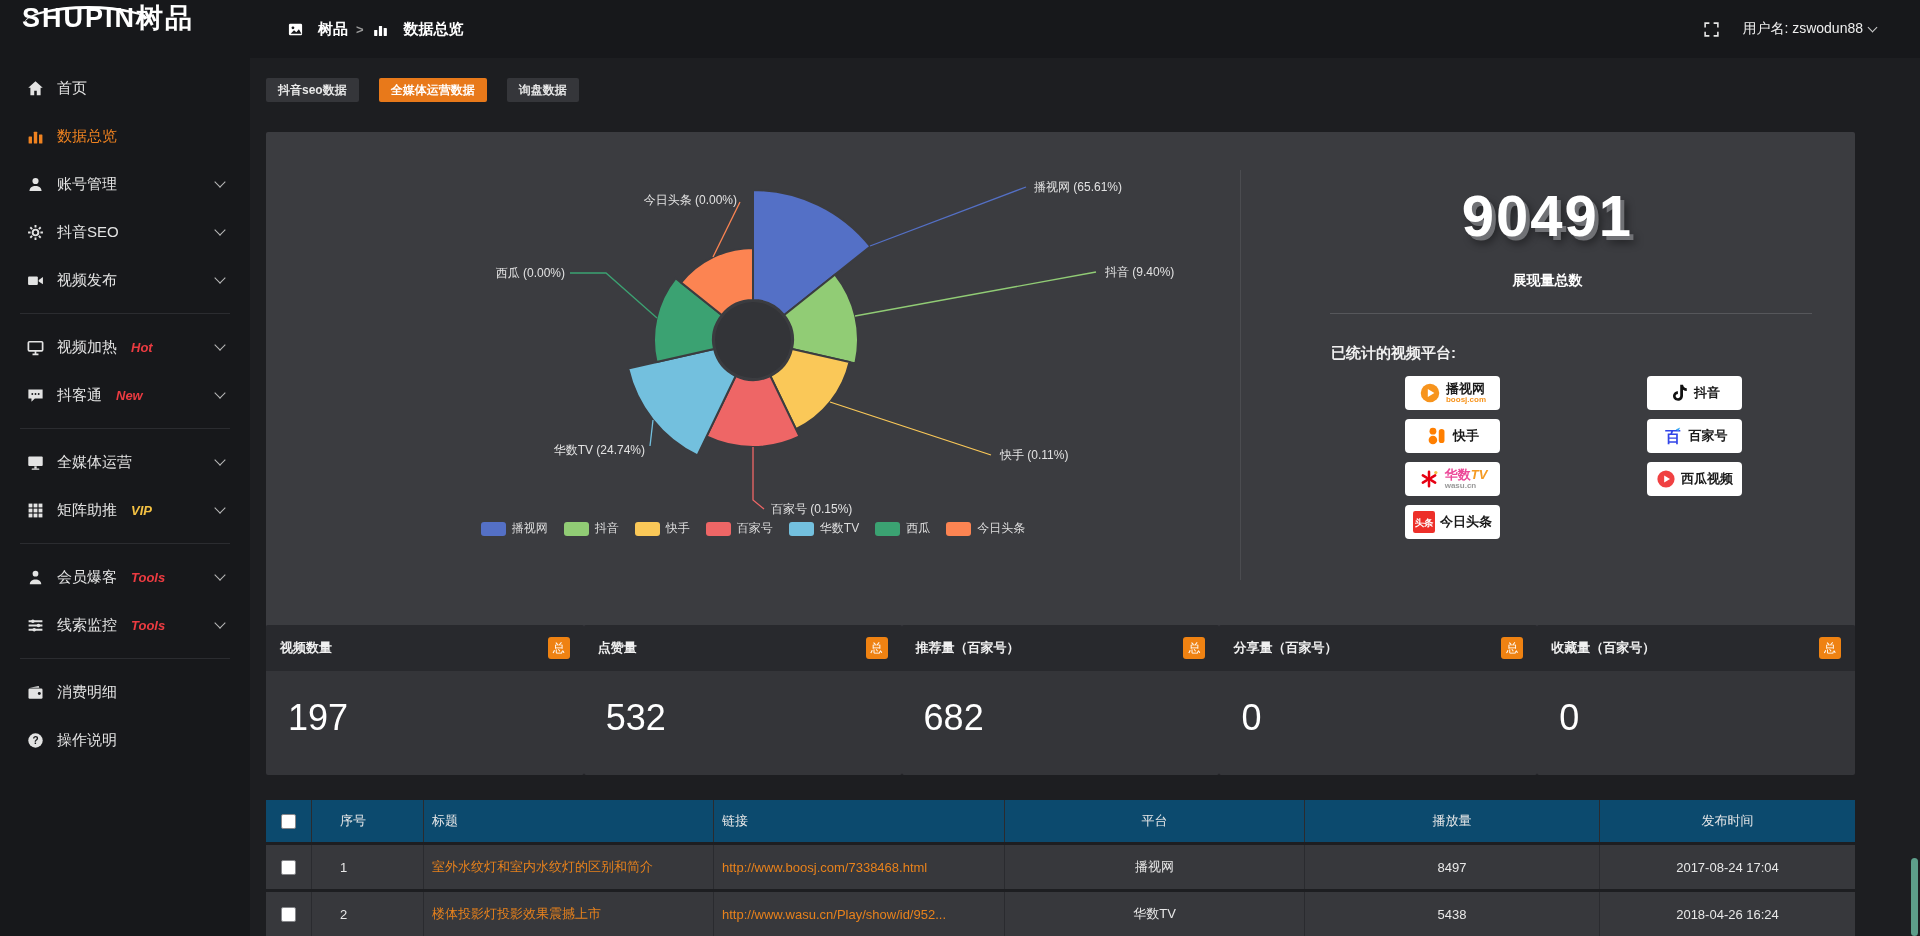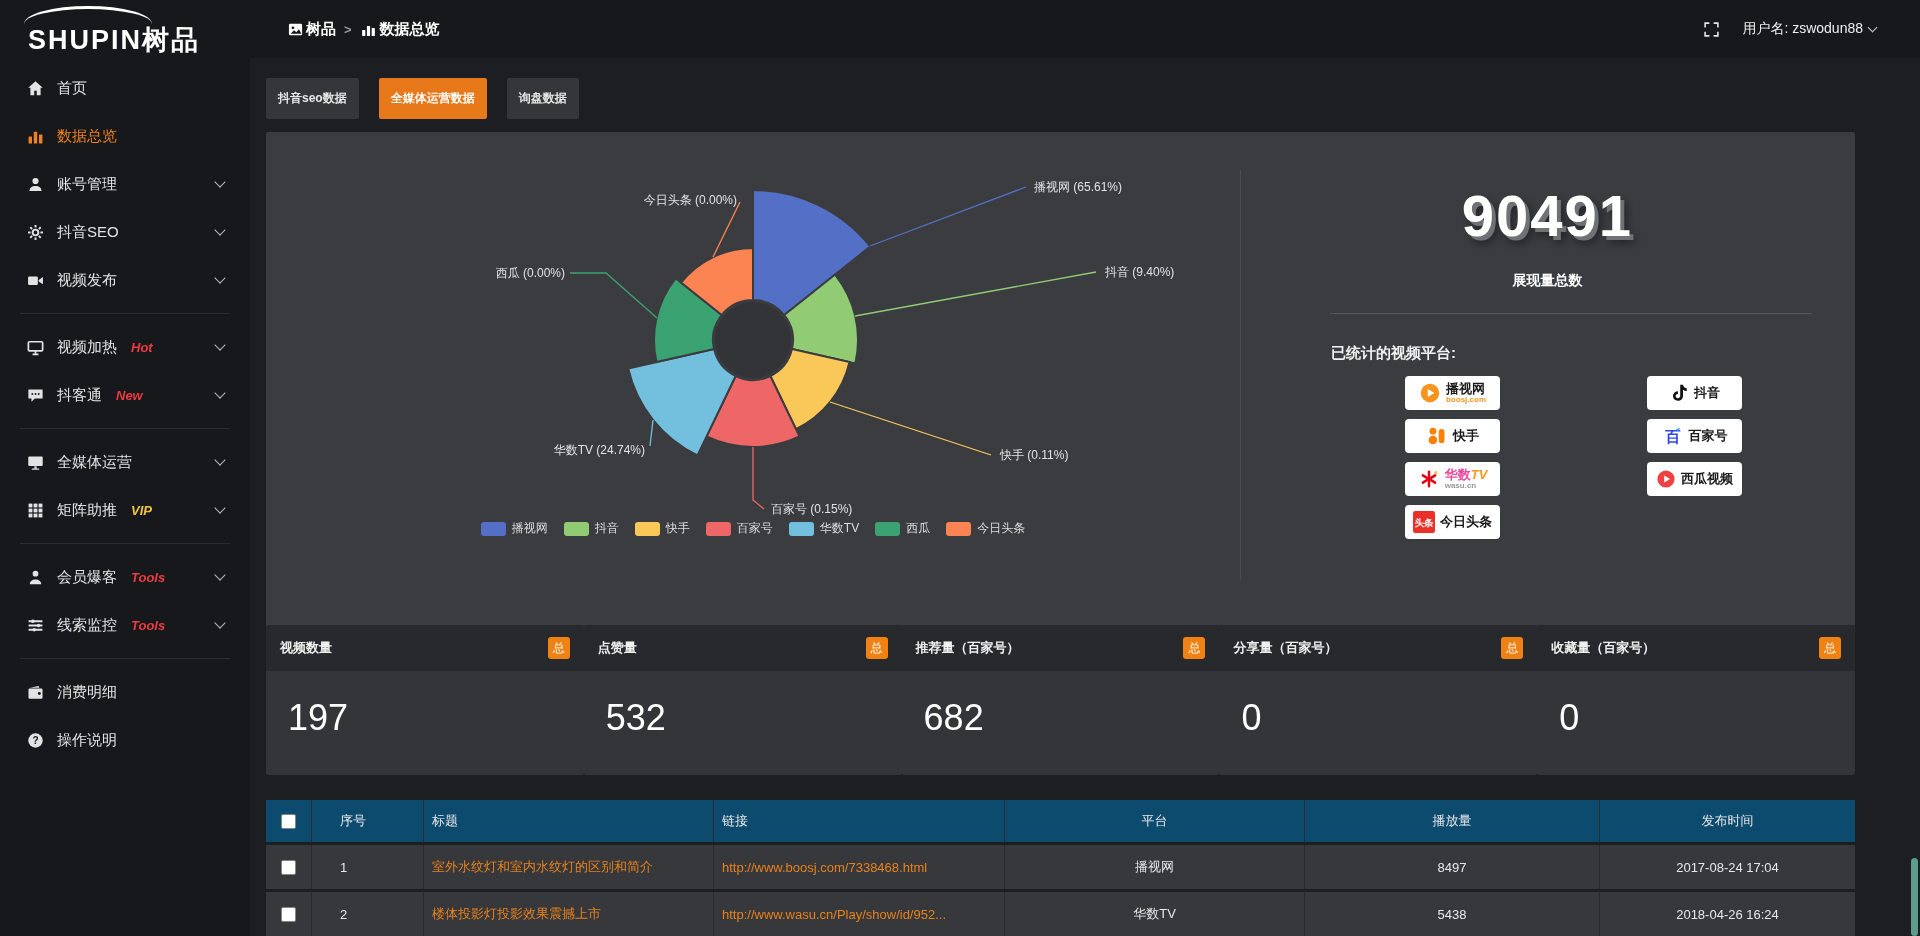--- a/index.html
+++ b/index.html
@@ -2,26 +2,26 @@
 <html><head>
 <meta charset="utf-8">
 <style>
   * { margin:0; padding:0; box-sizing:border-box; }
   html,body { width:1920px; height:936px; overflow:hidden; background:#1d1e21;
     font-family:"Liberation Sans","DejaVu Sans",sans-serif; color:#e6e6e6; }
 
   
   .topbar { position:absolute; left:0; top:0; width:1920px; height:58px; background:#17181b;
     display:flex; align-items:center; z-index:5; }
-  .logo-zone { width:250px; height:58px; display:flex; align-items:flex-end; padding-left:28px; position:relative; }
+  .logo-zone { width:250px; height:58px; display:flex; align-items:flex-start; padding-left:22px; position:relative; }
   .logo-text { font-size:27px; font-weight:bold; color:#fff; letter-spacing:2px; white-space:nowrap; }
   .logo-arc { position:absolute; left:24px; top:6px; width:128px; height:18px;
     border-top:3px solid #fff; border-radius:50% 50% 0 0 / 100% 100% 0 0; }
   .crumbs { display:flex; align-items:center; gap:8px; margin-left:36px; font-size:15px; font-weight:bold; color:#fff; }
-  .crumb { display:flex; align-items:center; gap:2px; cursor:pointer; }
+  .crumb { display:flex; align-items:center; gap:14px; cursor:pointer; }
   .crumb-sep { color:#9a9a9a; font-size:13px; }
   .topbar-right { margin-left:auto; display:flex; align-items:center; gap:22px; padding-right:44px; }
   .username { font-size:14px; color:#eee; display:flex; align-items:center; gap:6px; cursor:pointer; }
   .caret { width:7px; height:7px; border-right:1.5px solid #ccc; border-bottom:1.5px solid #ccc;
     transform:rotate(45deg); margin-top:-4px; }
 
   
   .sidebar { position:absolute; left:0; top:58px; width:250px; bottom:0; background:#17181b; padding-top:6px; }
   .side-item { height:48px; display:flex; align-items:center; padding:0 26px; cursor:pointer; color:#e3e3e3; }
   .side-item .lbl { font-size:15px; margin-left:13px; }
@@ -33,21 +33,21 @@
   .side-divider { height:1px; background:#2b2c30; margin:9px 20px; }
 
   .icn { display:inline-flex; width:18px; height:18px; align-items:center; justify-content:center; flex:none; }
   .icn svg { width:17px; height:17px; }
 
   
   .main { position:absolute; left:266px; top:58px; width:1589px; }
   .topline { position:absolute; left:266px; top:57px; width:1589px; height:1px; background:#2c2d31; }
 
   .tabs { position:absolute; top:20px; left:0; display:flex; gap:20px; }
-  .tab { height:41px; padding:0 12px; background:#35363a; color:#e8e8e8; font-size:12px; font-weight:bold;
+  .tab { height:24px; padding:0 12px; background:#35363a; color:#e8e8e8; font-size:12px; font-weight:bold;
     display:flex; align-items:center; cursor:pointer; border-radius:2px; }
   .tab.active { background:#e8791a; color:#fff; }
 
   
   .panel { position:absolute; top:74px; left:0; width:1589px; height:564px; background:#3b3c40; border-radius:2px; }
   .rose-svg { position:absolute; left:0; top:0; }
   .pie-label { position:absolute; font-size:12px; color:#e2e2e2; white-space:nowrap; transform:translateY(-50%); }
   .pie-label.end { transform:translate(-100%,-50%); }
   .legend { position:absolute; left:0; top:388px; width:974px; display:flex; justify-content:center; gap:16px; }
   .legend-item { display:flex; align-items:center; gap:6px; cursor:pointer; }

